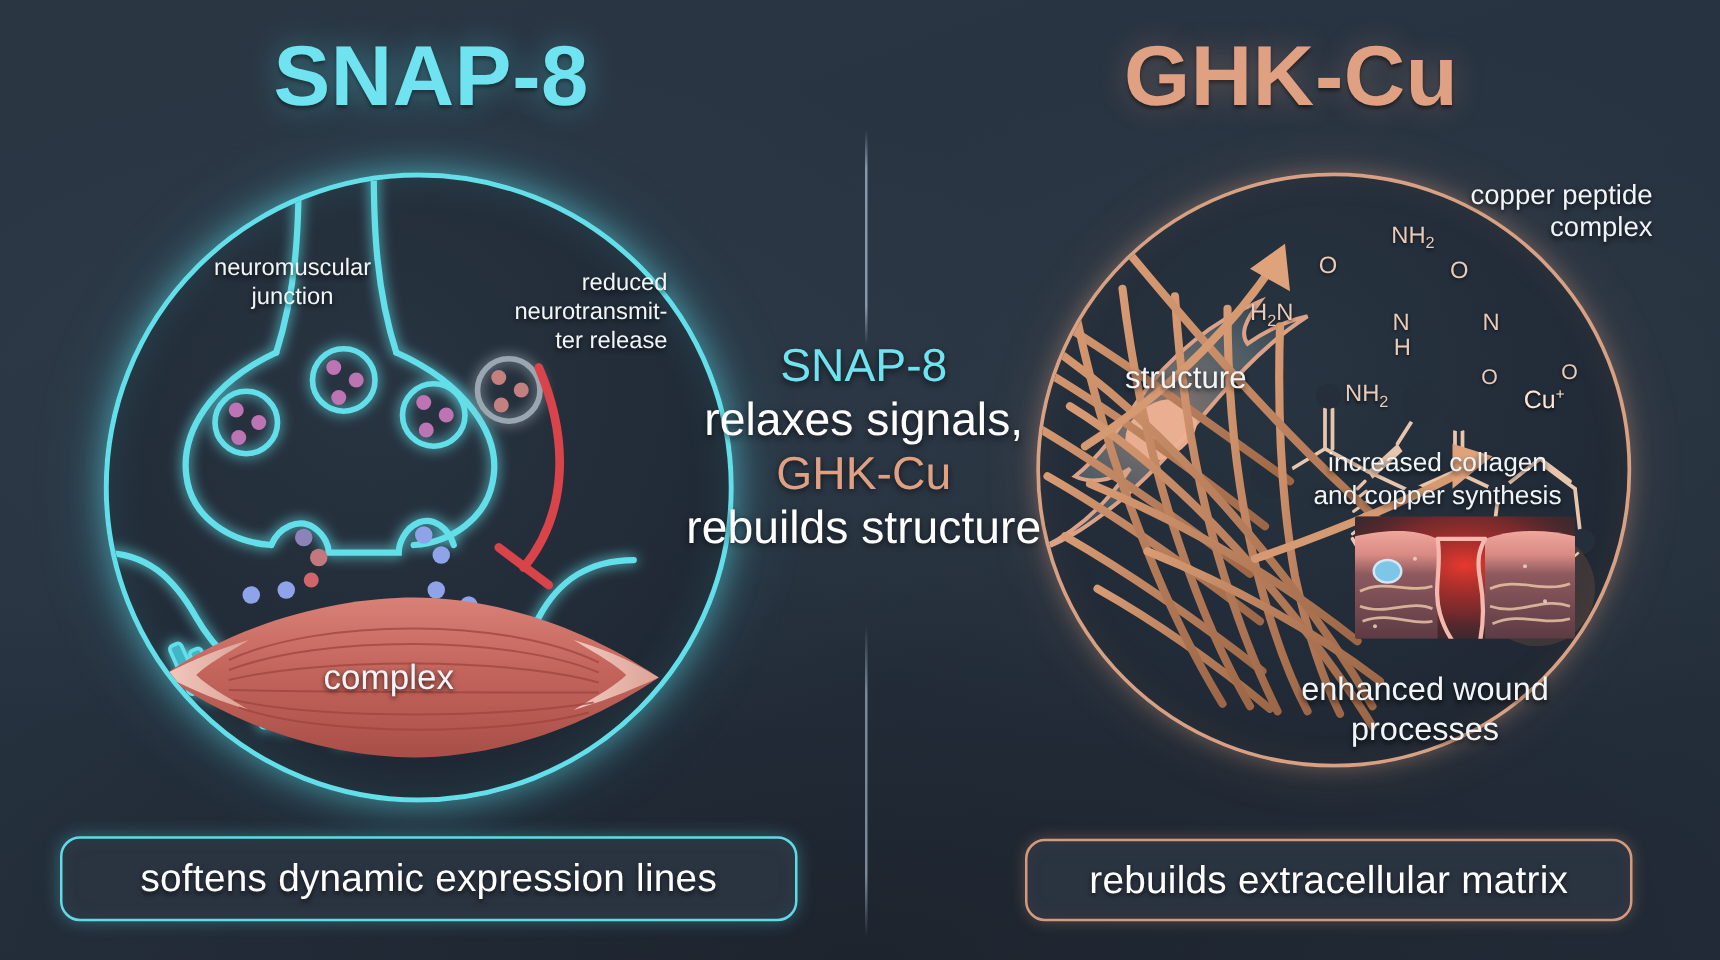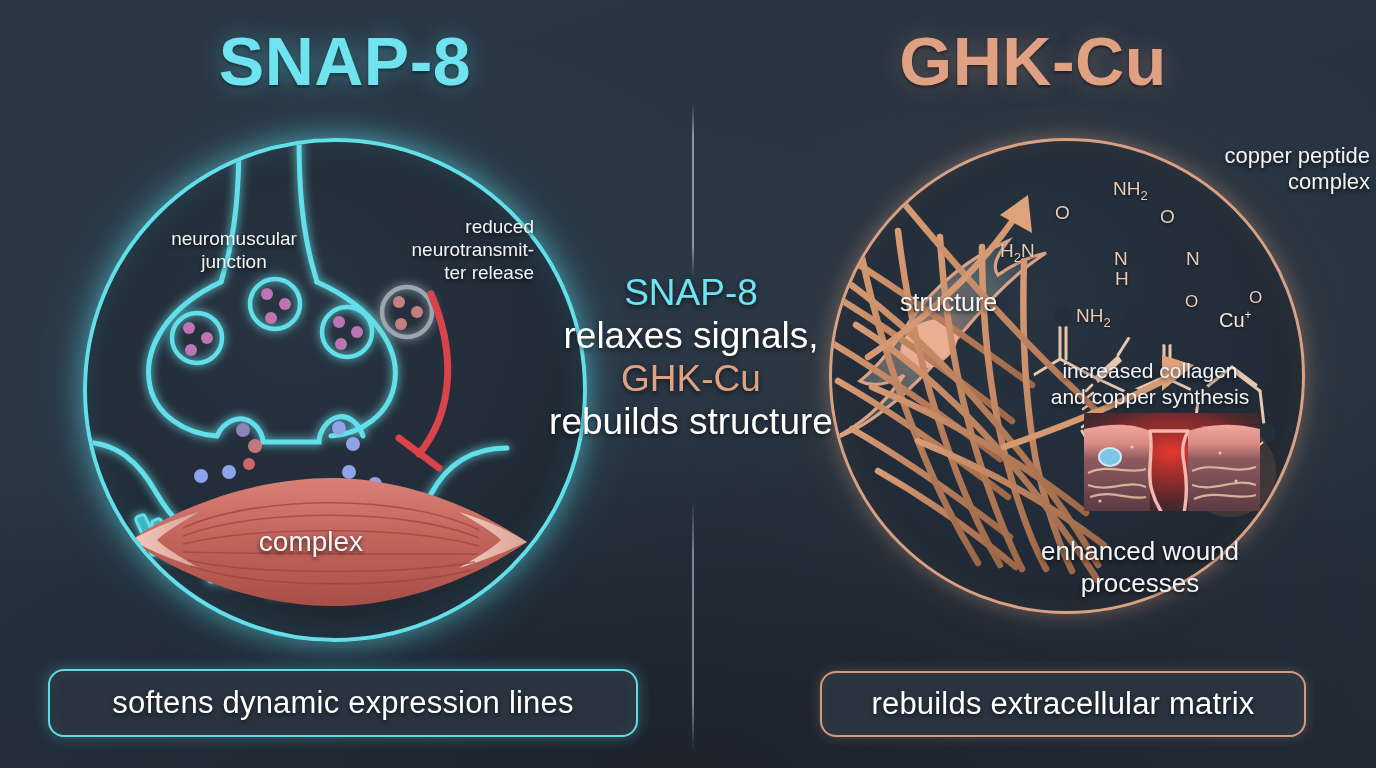--- a/index.html
+++ b/index.html
@@ -65,25 +65,25 @@
     border:3px solid #d9a183;
     box-shadow:0 0 18px rgba(217,161,131,.35),0 0 46px rgba(217,161,131,.14),
                inset 0 0 28px rgba(217,161,131,.08);
   }
 
   
   .lbl{
     position:absolute;color:#f2f5f8;line-height:1.2;
     text-shadow:0 2px 4px rgba(0,0,0,.75);white-space:pre-line;
   }
-  #lbl-nmj{left:144px;top:228px;width:180px;font-size:19px;text-align:center;}
+  #lbl-nmj{left:144px;top:204px;width:180px;font-size:19px;text-align:center;}
   #lbl-ntr{left:364px;top:216px;width:170px;font-size:19px;text-align:right;}
   #lbl-muscle{left:196px;top:525px;width:230px;font-size:28px;text-align:center;}
   #lbl-fibro{left:900px;top:287px;font-size:25px;}
-  #lbl-copper{left:1180px;top:143px;width:190px;font-size:22px;text-align:right;}
+  #lbl-copper{left:1132px;top:143px;width:190px;font-size:22px;text-align:right;}
   #lbl-collagen{left:1030px;top:358px;width:240px;font-size:21px;text-align:center;line-height:1.22;}
   #lbl-wound{left:1030px;top:536px;width:220px;font-size:26px;text-align:center;line-height:1.22;}
 
   
   .pill{
     position:absolute;display:flex;align-items:center;justify-content:center;
     border-radius:16px;background:#2a3340;color:#ffffff;
     font-size:31px;letter-spacing:.2px;
     text-shadow:0 2px 4px rgba(0,0,0,.6);
   }

